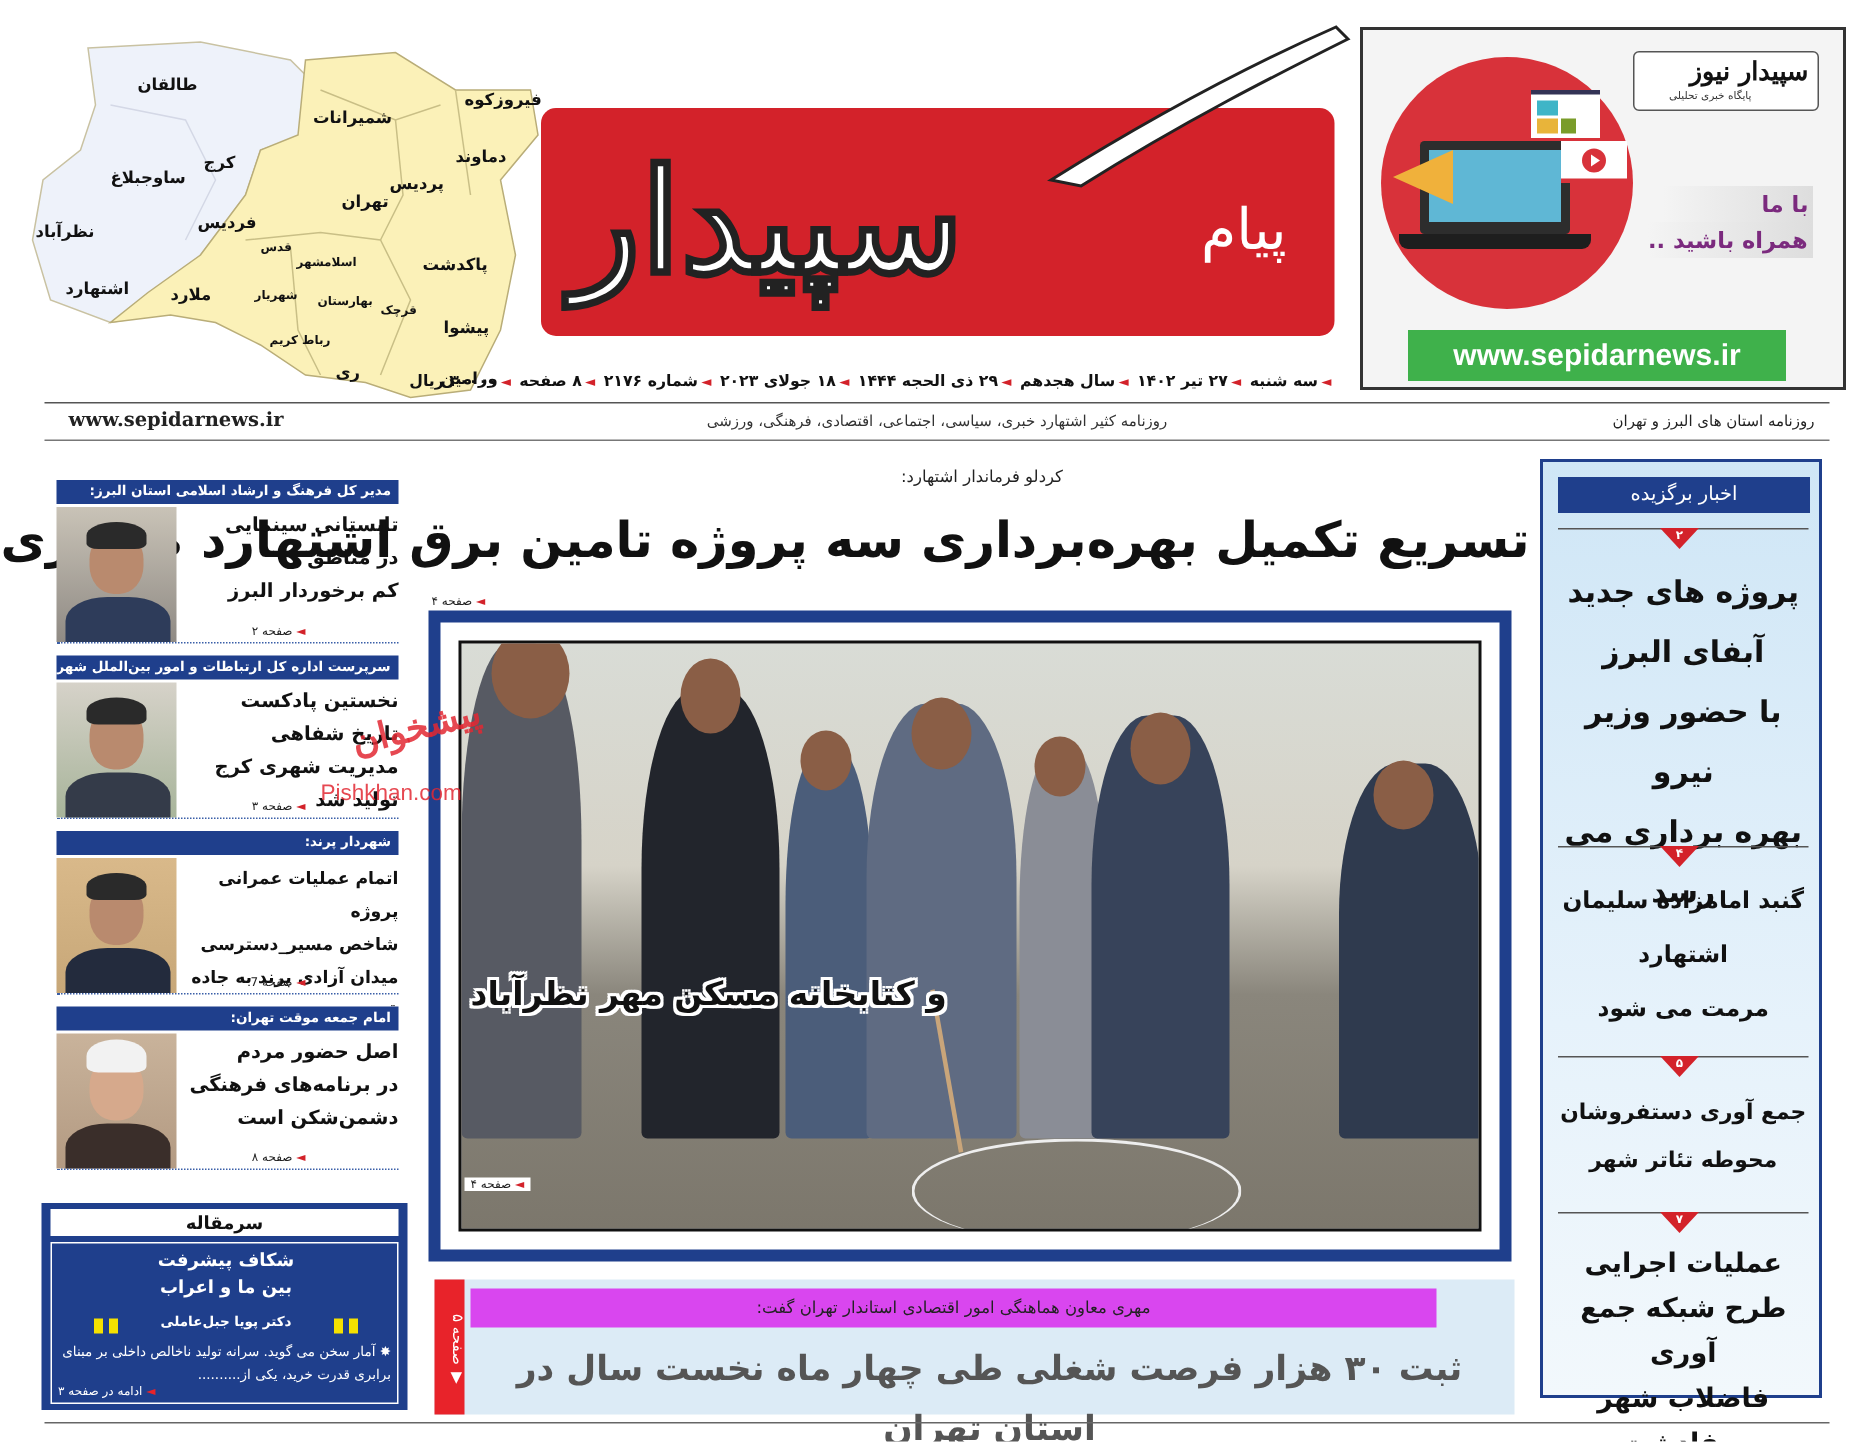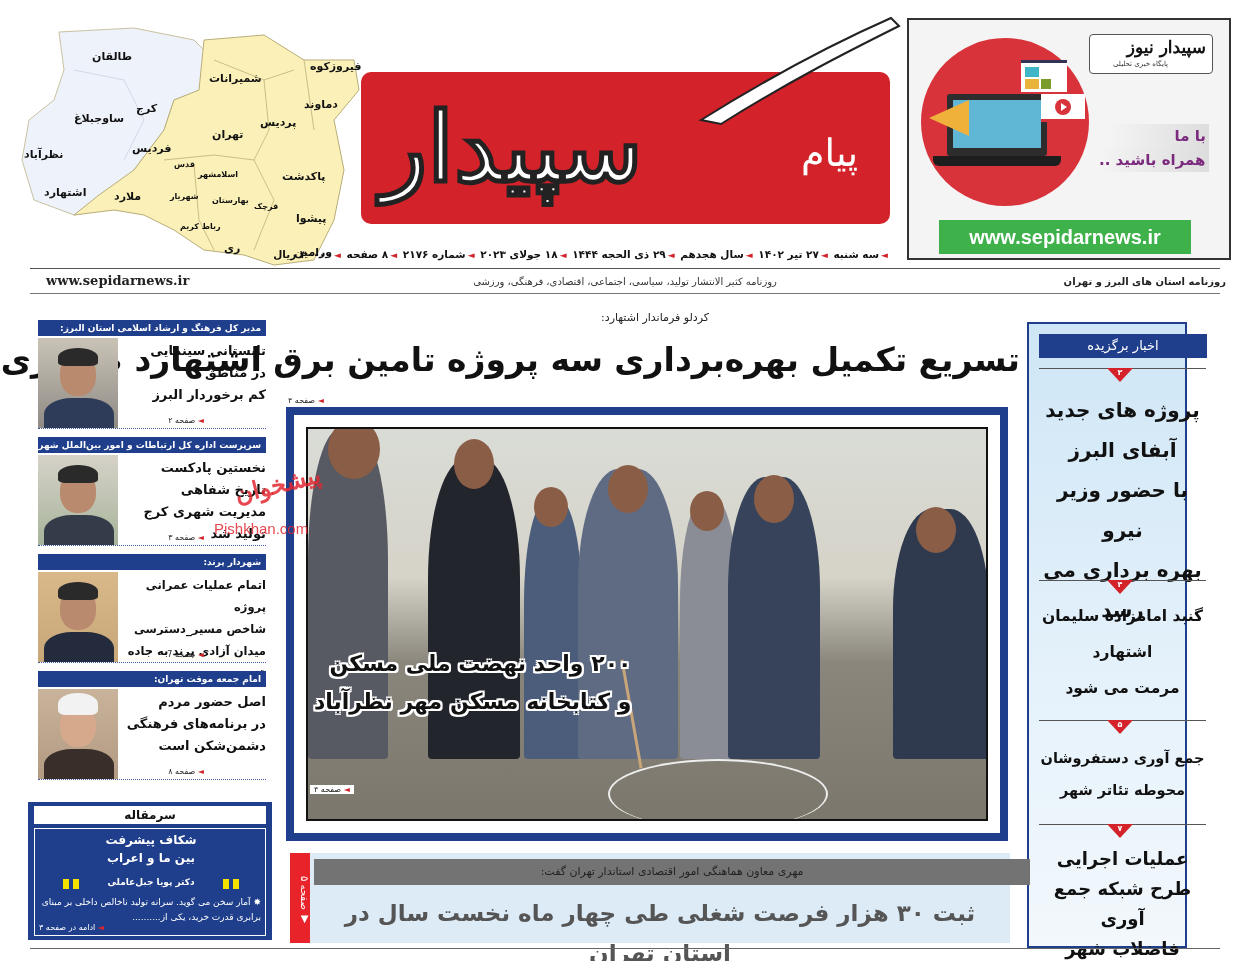--- a/index.html
+++ b/index.html
@@ -37,30 +37,30 @@
 
   #dateline { left: 361px; top: 248px; width: 529px; font-size: 10.5px; font-weight: bold; color: #111; text-align: right; white-space: nowrap; }
   #dateline .arrow { color: #d3222a; font-size: 9px; margin: 0 2px; }
 
   
   .rule { height: 1px; background: #555; }
   #rule-top-1 { left: 30px; top: 268px; width: 1190px; }
   #rule-top-2 { left: 30px; top: 293px; width: 1190px; background: #777; }
 
   #sub-tagline { left: 360px; top: 276px; width: 530px; text-align: center; font-size: 10px; color: #333; }
-  #region-tagline { right: 24px; top: 276px; font-size: 10px; font-weight: bold; color: #222; }
+  #region-tagline { right: 40px; top: 276px; font-size: 10px; font-weight: normal; color: #222; }
   #site-url-left { left: 46px; top: 273px; font-family: "DejaVu Serif", serif; font-size: 13px; font-weight: bold; color: #222; direction: ltr; }
 
   
   #map { left: 14px; top: 20px; width: 350px; height: 250px; }
   .map-label { position: absolute; font-size: 11px; font-weight: bold; color: #111; white-space: nowrap; }
   .map-label.sm { font-size: 8px; }
 
   
-  #featured { left: 1027px; top: 322px; width: 160px; height: 626px; background: linear-gradient(#cfe6f6, #e6f2fb 60%, #f2f8fc); border: 2px solid #1f3f8c; border-left-width: 2px; }
+  #featured { left: 1027px; top: 306px; width: 188px; height: 626px; background: linear-gradient(#cfe6f6, #e6f2fb 60%, #f2f8fc); border: 2px solid #1f3f8c; border-left-width: 2px; }
   #featured-header { left: 10px; top: 10px; width: 168px; height: 24px; background: #1f3f8c; color: #fff; text-align: center; font-size: 13px; line-height: 24px; }
   .feat-divider { position: absolute; left: 10px; width: 167px; height: 1px; background: #555; }
   .feat-badge { position: absolute; left: 78px; width: 0; height: 0; border-left: 13px solid transparent; border-right: 13px solid transparent; border-top: 14px solid #d3222a; }
   .feat-badge-num { position: absolute; left: 80px; width: 22px; text-align: center; color: #fff; font-size: 8px; font-weight: bold; }
   .feat-title { position: absolute; left: 6px; width: 175px; text-align: center; font-weight: bold; color: #111; }
 
   
   #main-kicker { left: 290px; top: 311px; width: 730px; text-align: center; font-size: 11px; color: #222; }
   #main-headline { left: 290px; top: 340px; width: 730px; text-align: center; font-size: 33px; font-weight: bold; color: #111; letter-spacing: -1px; white-space: nowrap; }
   #main-page-ref { left: 288px; top: 396px; font-size: 8px; color: #222; }
@@ -74,21 +74,21 @@
   .person { position: absolute; bottom: 60px; border-radius: 40% 40% 4px 4px; }
   .head { position: absolute; border-radius: 50%; background: #8a5e46; }
   #photo-caption { left: 20px; top: 230px; text-align: left; font-size: 22px; font-weight: bold; color: #111; line-height: 38px; text-shadow: -2px -2px 0 #fff, 2px -2px 0 #fff, -2px 2px 0 #fff, 2px 2px 0 #fff, 0 2px 0 #fff, 0 -2px 0 #fff, 2px 0 0 #fff, -2px 0 0 #fff; direction: rtl; }
   #photo-caption div { text-align: right; }
   #photo-page-ref { left: 16px; top: 370px; background: #fff; padding: 0 4px; font-size: 8px; color: #222; }
   #photo-page-ref .arrow { color: #d3222a; }
 
   
   #bottom-story { left: 290px; top: 853px; width: 720px; height: 90px; background: #dcebf6; }
   #bottom-page-tab { left: 0; top: 0; width: 20px; height: 90px; background: #e8232a; color: #fff; font-size: 10px; writing-mode: vertical-rl; text-align: center; padding-top: 4px; }
-  #bottom-kicker-box { left: 24px; top: 6px; width: 716px; height: 26px; background: #737373; text-align: center; font-size: 11px; line-height: 26px; color: #222; }
+  #bottom-kicker-box { left: 24px; top: 6px; width: 644px; height: 26px; background: #d946ef; text-align: center; font-size: 11px; line-height: 26px; color: #222; }
   #bottom-headline { left: 24px; top: 40px; width: 692px; text-align: center; font-size: 23px; font-weight: bold; color: #555; line-height: 40px; }
 
   
   .left-story { position: absolute; left: 38px; width: 228px; }
   .ls-header { position: absolute; left: 0; top: 0; width: 228px; height: 16px; background: #1f3f8c; color: #fff; font-size: 9px; font-weight: bold; text-align: right; padding-right: 5px; line-height: 16px; white-space: nowrap; overflow: hidden; }
   .ls-photo { position: absolute; left: 0; top: 18px; width: 80px; height: 90px; background: linear-gradient(#c9c3b7, #8f8a84); overflow: hidden; }
   .ls-photo .face { position: absolute; left: 22px; top: 16px; width: 36px; height: 42px; border-radius: 45%; background: #b98a6e; }
   .ls-photo .hair { position: absolute; left: 20px; top: 10px; width: 40px; height: 18px; border-radius: 50% 50% 20% 20%; background: #2a2a2a; }
   .ls-photo .suit { position: absolute; left: 6px; top: 60px; width: 70px; height: 40px; border-radius: 40% 40% 0 0; background: #2e3c5a; }
   .ls-title { position: absolute; right: 0; top: 20px; width: 146px; text-align: right; font-size: 13px; font-weight: bold; line-height: 22px; color: #111; }
@@ -132,21 +132,21 @@
   <span class="map-label" style="left:78px;top:30px;">طالقان</span>
   <span class="map-label" style="left:60px;top:92px;">ساوجبلاغ</span>
   <span class="map-label" style="left:122px;top:82px;">کرج</span>
   <span class="map-label" style="left:10px;top:128px;">نظرآباد</span>
   <span class="map-label" style="left:118px;top:122px;">فردیس</span>
   <span class="map-label" style="left:30px;top:166px;">اشتهارد</span>
   <span class="map-label" style="left:195px;top:52px;">شمیرانات</span>
   <span class="map-label" style="left:296px;top:40px;">فیروزکوه</span>
   <span class="map-label" style="left:290px;top:78px;">دماوند</span>
   <span class="map-label" style="left:246px;top:96px;">پردیس</span>
-  <span class="map-label" style="left:198px;top:108px;">تهران</span>
+  <span class="map-label" style="left:214px;top:108px;">تهران</span>
   <span class="map-label sm" style="left:160px;top:140px;">قدس</span>
   <span class="map-label sm" style="left:184px;top:150px;">اسلامشهر</span>
   <span class="map-label" style="left:100px;top:170px;">ملارد</span>
   <span class="map-label sm" style="left:156px;top:172px;">شهریار</span>
   <span class="map-label sm" style="left:198px;top:176px;">بهارستان</span>
   <span class="map-label sm" style="left:166px;top:202px;">رباط کریم</span>
   <span class="map-label" style="left:210px;top:222px;">ری</span>
   <span class="map-label" style="left:268px;top:150px;">پاکدشت</span>
   <span class="map-label sm" style="left:240px;top:182px;">قرچک</span>
   <span class="map-label" style="left:282px;top:192px;">پیشوا</span>
@@ -191,21 +191,21 @@
     <span id="ad-logo-title" class="abs">سپیدار نیوز</span>
     <span id="ad-logo-sub" class="abs">پایگاه خبری تحلیلی</span>
   </div>
   <div id="ad-tagline-1" class="abs"><span class="ad-tag-text">با ما</span></div>
   <div id="ad-tagline-2" class="abs"><span class="ad-tag-text">همراه باشید ..</span></div>
   <div id="ad-url" class="abs">www.sepidarnews.ir</div>
 </div>
 
 <div id="rule-top-1" class="abs rule"></div>
 <div id="rule-top-2" class="abs rule"></div>
-<div id="sub-tagline" class="abs">روزنامه کثیر الانتشار تولید، سیاسی، اجتماعی، اقتصادی، فرهنگی، ورزشی</div>
+<div id="sub-tagline" class="abs">روزنامه کثیر اشتهارد خبری، سیاسی، اجتماعی، اقتصادی، فرهنگی، ورزشی</div>
 <div id="region-tagline" class="abs">روزنامه استان های البرز و تهران</div>
 <div id="site-url-left" class="abs">www.sepidarnews.ir</div>
 
 <div id="featured" class="abs">
   <div id="featured-header" class="abs">اخبار برگزیده</div>
 
   <div class="feat-divider" style="top:44px;"></div>
   <div class="feat-badge" style="top:44px;"></div>
   <div class="feat-badge-num" style="top:44px;">۲</div>
   <div class="feat-title" style="top:66px;font-size:20px;line-height:40px;">
@@ -266,21 +266,20 @@
       <div class="person" style="left:420px;width:92px;height:282px;background:#37435a;"></div>
       <div class="head" style="left:446px;top:46px;width:40px;height:48px;"></div>
       <div class="person" style="left:585px;width:96px;height:250px;background:#2f3a4e;"></div>
       <div class="head" style="left:608px;top:78px;width:40px;height:46px;"></div>
 
       <div style="position:absolute;left:322px;top:230px;width:3px;height:110px;background:#c9a57a;transform:rotate(-10deg);"></div>
 
       <div style="position:absolute;left:300px;top:330px;width:220px;height:70px;border:2px solid #eee;border-radius:50%;border-bottom:none;"></div>
     </div>
     <div id="photo-caption" class="abs">
-      <div>۲۰۰ واحد نهضت ملی مسکن</div>
       <div>و کتابخانه مسکن مهر نظرآباد</div>
     </div>
     <div id="photo-page-ref" class="abs">
       <span class="arrow">◄</span>
       <span>صفحه ۴</span>
     </div>
   </div>
 </div>
 
 <div id="bottom-story" class="abs">

